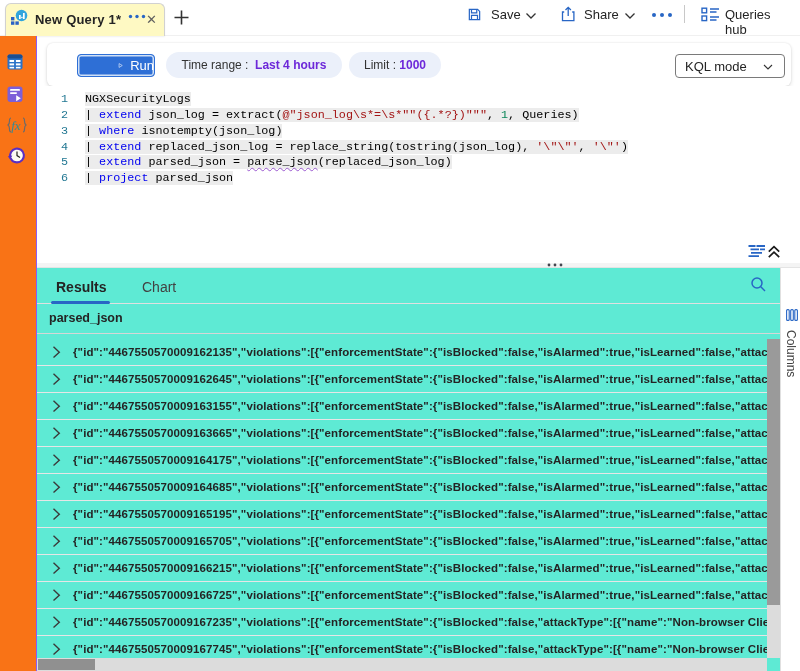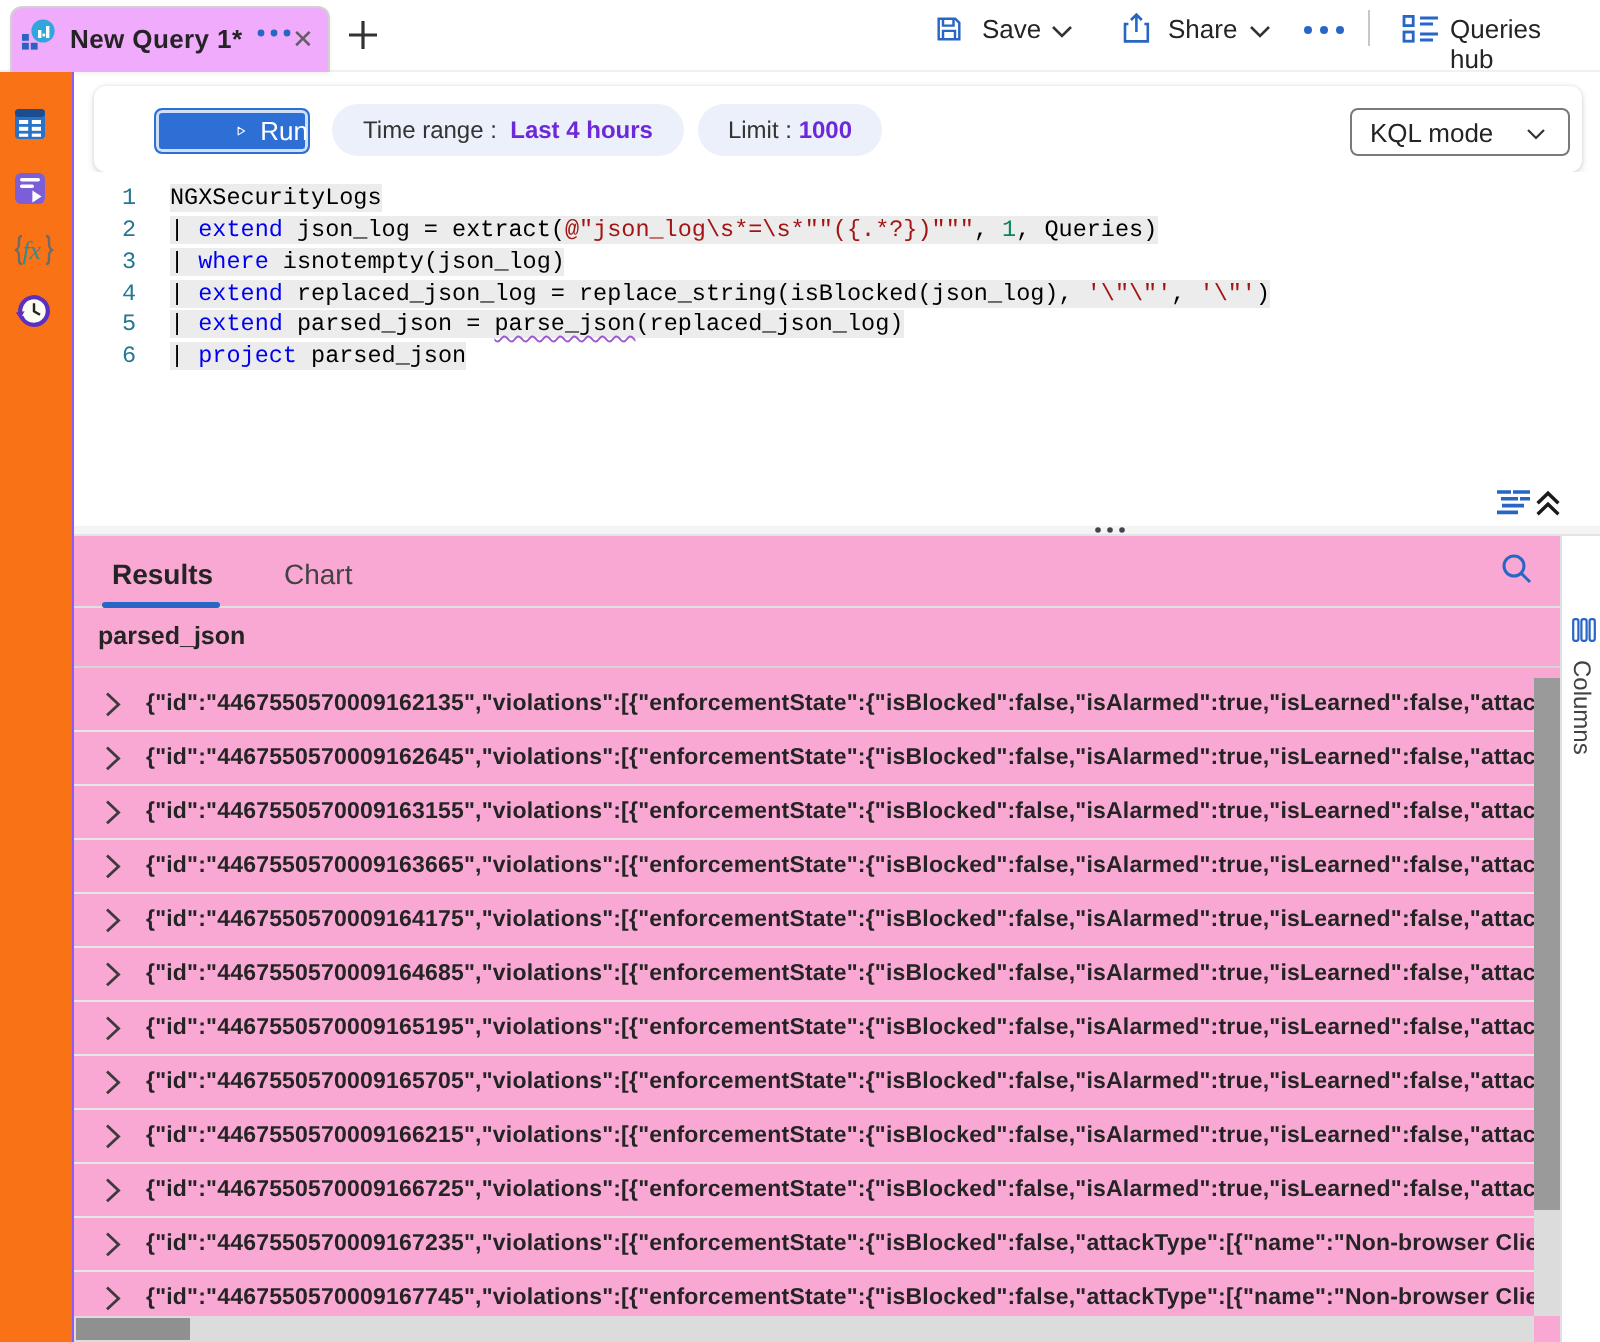--- a/index.html
+++ b/index.html
@@ -4,21 +4,21 @@
 <style>
 * { margin:0; padding:0; box-sizing:border-box; }
 html,body { width:800px; height:671px; overflow:hidden; background:#fff;
   font-family:"Liberation Sans", sans-serif; }
 .abs { position:absolute; }
 #stage { position:relative; width:800px; height:671px; }
 
 
 #tabbar { position:absolute; left:0; top:0; width:800px; height:36px; background:#fff; }
 #tabbar .hairline { position:absolute; left:0; top:35px; width:800px; height:1px; background:#f0f0f0; }
-#tab1 { position:absolute; left:5px; top:3px; width:160px; height:33px; background:#f0abfc;
+#tab1 { position:absolute; left:5px; top:3px; width:160px; height:33px; background:#fef9c3;
   border:1px solid #d1d1d1; border-bottom:none; border-radius:6px 6px 0 0;
   box-shadow:0 1px 2px rgba(0,0,0,.06); }
 #tab1 .title { position:absolute; left:29px; top:8px; font-size:13px; font-weight:bold; color:#242424; letter-spacing:.2px;}
 #tab1 .dots { position:absolute; left:122px; top:10px; }
 #tab1 .close { position:absolute; left:140px; top:8px; color:#5f5f5f; font-size:13px; }
 
 #topright { position:absolute; left:0; top:0; width:716px; height:36px; }
 .tr-item { font-size:13px; color:#242424; }
 
 
@@ -53,21 +53,21 @@
 .sq { text-decoration: underline wavy #9b59d0 1px; text-underline-offset:2px; }
 
 
 #editoricons { position:absolute; left:748px; top:244px; }
 
 
 #splitter { position:absolute; left:37px; top:263px; width:763px; height:5px; background:#f4f4f4;
   border-bottom:1px solid #e4e4e4; }
 
 
-#results { position:absolute; left:37px; top:268px; width:763px; height:403px; background:#f9a8d4; }
+#results { position:absolute; left:37px; top:268px; width:763px; height:403px; background:#5eead4; }
 #rtabs { position:absolute; left:0; top:0; width:743px; height:36px; border-bottom:1px solid #e0e0e0; }
 .rtab { position:absolute; top:11px; font-size:14px; }
 #rtab-results { left:19px; color:#242424; font-weight:bold; }
 #rtab-chart { left:89px; color:#424242;margin-left:16px; }
 #rtab-underline { position:absolute; left:14px; top:33px; width:59px; height:2.5px; background:#2866c5; border-radius:2px; }
 #searchicon { position:absolute; left:713px; top:8px; }
 
 #gridhead { position:absolute; left:0; top:36px; width:743px; height:30px; border-bottom:1px solid #d6d6d6; }
 #gridhead .h { position:absolute; left:12px; top:7px; font-size:12.5px; font-weight:bold; color:#242424; }
 
@@ -190,21 +190,21 @@
       <b>1000</b>
     </div>
   <div id="kql">KQL mode<svg width="12" height="12" viewBox="0 0 12 12" style="position:absolute;right:10px;top:6px;">
         <path d="M2 4l4 4 4-4" fill="none" stroke="#333" stroke-width="1.1"></path>
       </svg></div>
 
   <div id="editor">
       <div class="cl" style="top: 6.4px;"><span class="ln">1</span><span class="ct"><span>NGXSecurityLogs</span></span></div>
       <div class="cl" style="top: 22.1px;"><span class="ln">2</span><span class="ct"><span>| </span><span class="kw">extend</span><span> json_log = extract(</span><span class="st">@"json_log\s*=\s*""({.*?})"""</span><span>, </span><span class="nu">1</span><span>, Queries)</span></span></div>
       <div class="cl" style="top: 37.8px;"><span class="ln">3</span><span class="ct"><span>| </span><span class="kw">where</span><span> isnotempty(json_log)</span></span></div>
-      <div class="cl" style="top: 53.5px;"><span class="ln">4</span><span class="ct"><span>| </span><span class="kw">extend</span><span> replaced_json_log = replace_string(isBlocked(json_log), </span><span class="st">'\"\"'</span><span>, </span><span class="st">'\"'</span><span>)</span></span></div>
+      <div class="cl" style="top: 53.5px;"><span class="ln">4</span><span class="ct"><span>| </span><span class="kw">extend</span><span> replaced_json_log = replace_string(tostring(json_log), </span><span class="st">'\"\"'</span><span>, </span><span class="st">'\"'</span><span>)</span></span></div>
       <div class="cl" style="top: 69.2px;"><span class="ln">5</span><span class="ct"><span>| </span><span class="kw">extend</span><span> parsed_json = </span><span class="sq">parse_json</span><span>(replaced_json_log)</span></span></div>
       <div class="cl" style="top: 84.9px;"><span class="ln">6</span><span class="ct"><span>| </span><span class="kw">project</span><span> parsed_json</span></span></div>
     </div>
 
   <div id="editoricons">
     <svg width="34" height="15" viewBox="0 0 34 15">
       <path d="M0.5 2h7M8.5 2h8.5M2.5 5.4h8.5M12 5.4h5M3 8.8h11M0.5 12.2h10.5" stroke="#2866c5" stroke-width="1.8"></path>
       <path d="M20.8 7.6l5.2-5 5.2 5M20.8 13.1l5.2-5 5.2 5" fill="none" stroke="#1b1b1b" stroke-width="1.7"></path>
     </svg>
   </div>

